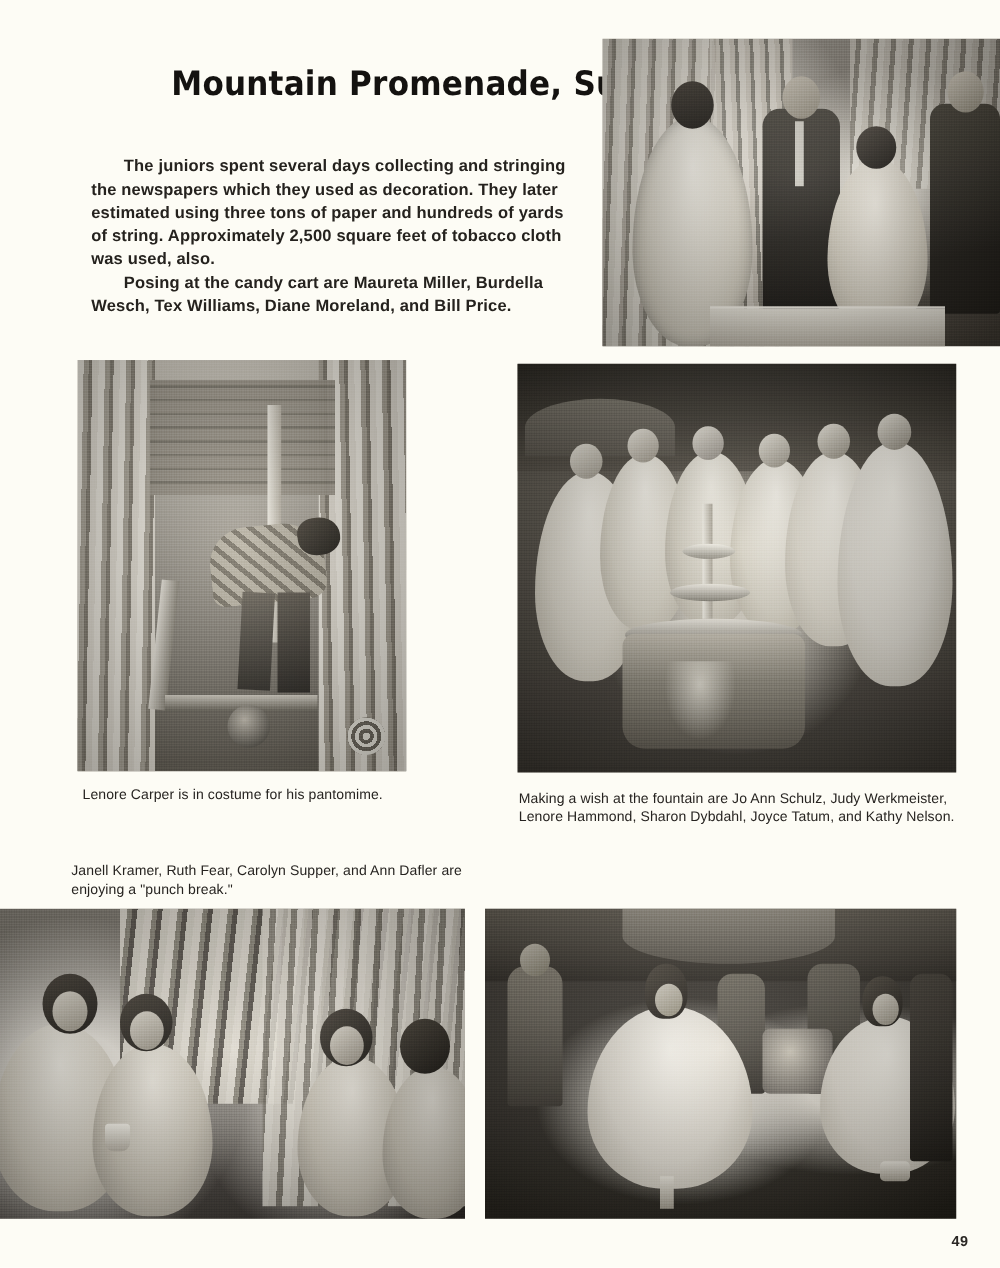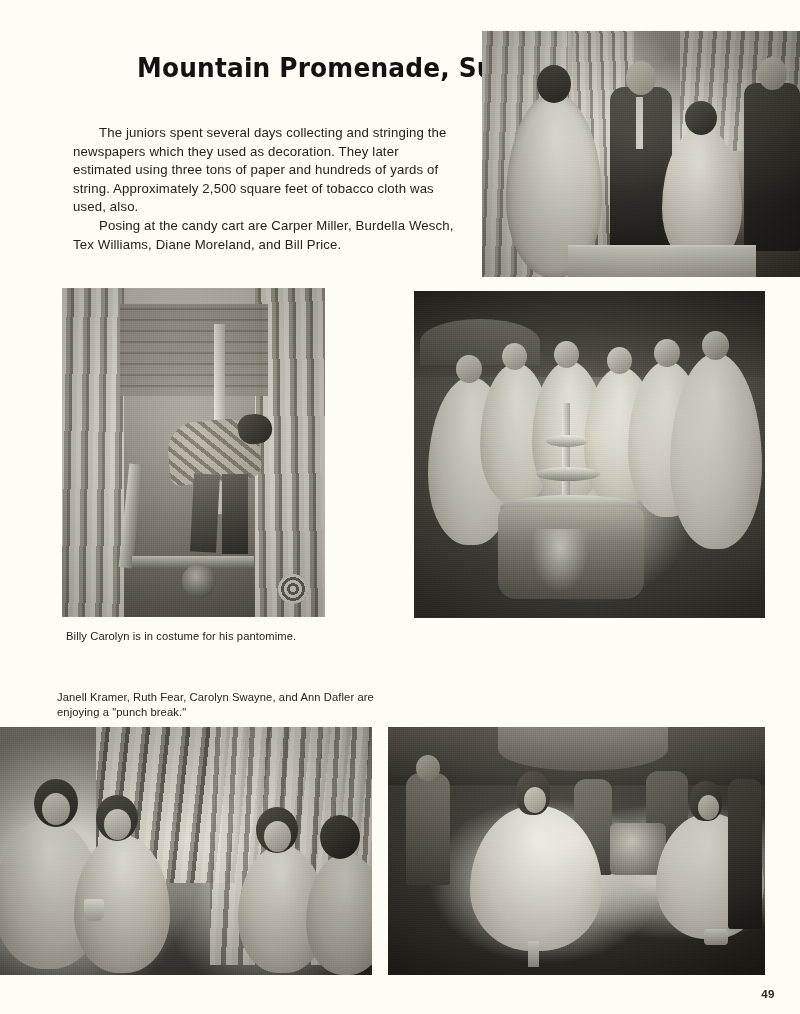--- a/index.html
+++ b/index.html
@@ -41,20 +41,21 @@
   
   .body-copy {
     position: absolute;
     left: 73px;
     top: 124px;
     width: 388px;
     font-size: 13.2px;
     line-height: 18.6px;
     color: #25221e;
     letter-spacing: 0.15px;
+    font-weight: bold;
   }
   .body-copy p { margin: 0; }
   .body-copy p + p { margin-top: 0px; }
   .indent { display: inline-block; width: 26px; }
 
   
   .photo {
     position: absolute;
     overflow: hidden;
     background: #6e6a63;
@@ -148,21 +149,21 @@
 </style>
 </head>
 <body>
 
 <div class="page">
 
   <div class="title">Mountain Promenade, Supper</div>
 
   <div class="body-copy">
     <p><span class="indent"></span><span>The juniors spent several days collecting and stringing the newspapers which they used as decoration.  They later estimated using three tons of paper and hundreds of yards of string. Approximately 2,500 square feet of tobacco cloth was used, also.</span></p>
-    <p><span class="indent"></span><span>Posing at the candy cart are Carper Miller, Burdella Wesch, Tex Williams, Diane Moreland, and Bill Price.</span></p>
+    <p><span class="indent"></span><span>Posing at the candy cart are Maureta Miller, Burdella Wesch, Tex Williams, Diane Moreland, and Bill Price.</span></p>
   </div>
 
   <div class="photo" id="photo-supper">
 
     <div style="position:absolute;left:0;top:0;width:96px;height:100%;
       background:repeating-linear-gradient(92deg, #e7e3d9 0 5px, #b8b2a6 5px 8px, #8f8a7e 8px 11px, #ddd8cd 11px 16px);
       filter:blur(.4px);opacity:.95;"></div>
     <div style="position:absolute;left:86px;top:0;width:66px;height:100%;
       background:repeating-linear-gradient(88deg, #cfc9bd 0 4px, #79746a 4px 7px, #e3ded3 7px 12px);
       opacity:.75;filter:blur(.5px);"></div>
@@ -376,25 +377,29 @@
       background:linear-gradient(180deg,#f0ece2,#a8a294);"></div>
 
     <div style="position:absolute;left:340px;top:52px;width:34px;height:150px;border-radius:10px 10px 3px 3px;
       background:linear-gradient(175deg,#4b463e,#1e1b16);"></div>
 
     <div class="grain"></div>
     <div class="vig"></div>
   </div>
 
   <div class="caption" id="caption-pantomime">
-    <span>Billy Carolyn is in costume for his pantomime.</span>
-  </div>
-
+    <span>Lenore Carper is in costume for his pantomime.</span>
+  </div>
+
+  <div class="caption" id="caption-fountain">
+    <div>Making a wish at the fountain are Jo Ann Schulz, Judy Werkmeister,</div>
+    <div>Lenore Hammond, Sharon Dybdahl, Joyce Tatum, and Kathy Nelson.</div>
+  </div>
 
   <div class="caption" id="caption-punch">
-    <div>Janell Kramer, Ruth Fear, Carolyn Swayne, and Ann Dafler are</div>
+    <div>Janell Kramer, Ruth Fear, Carolyn Supper, and Ann Dafler are</div>
     <div>enjoying a "punch break."</div>
   </div>
 
 
   <div class="page-number">49</div>
 
 </div>
 
 </body></html>

